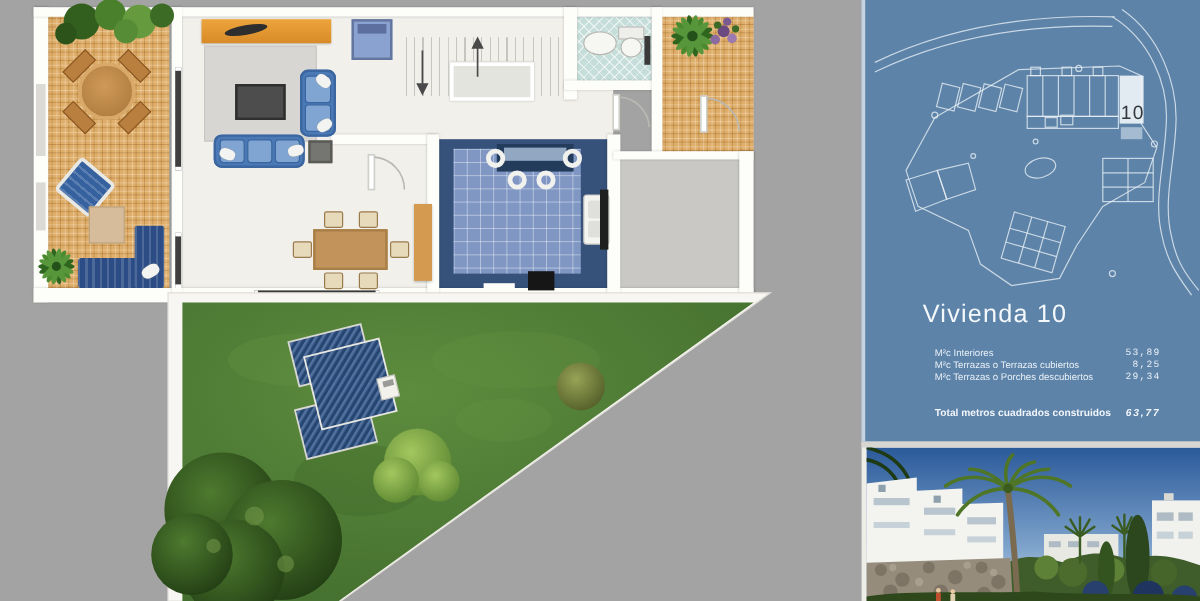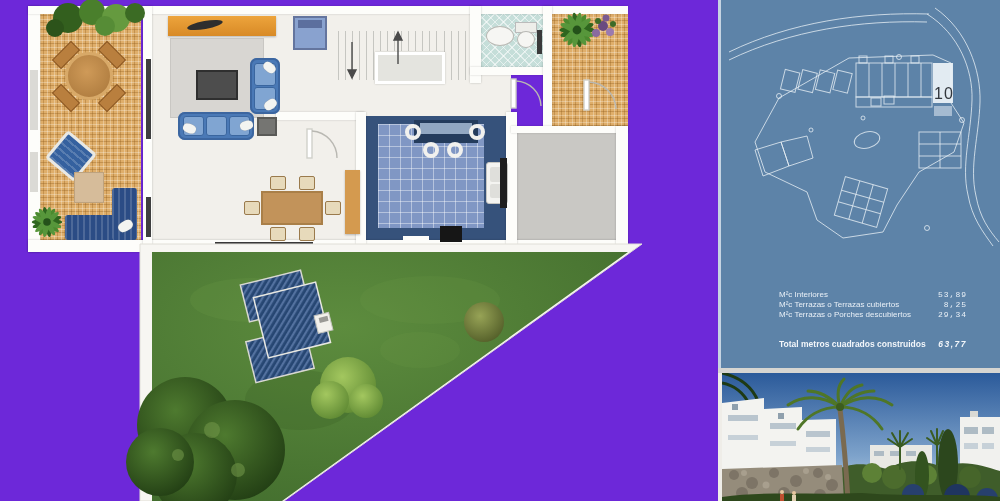--- a/index.html
+++ b/index.html
@@ -1,16 +1,16 @@
 <!DOCTYPE html>
 <html><head>
 <meta charset="utf-8">
 <style>
   html,body{margin:0;padding:0;background:#e6e4df;font-family:"Liberation Sans",sans-serif;}
-  .stage{position:relative;width:1000px;height:501px;overflow:hidden;background:#6d28d9;}
+  .stage{position:relative;width:1000px;height:501px;overflow:hidden;background:#a3a3a3;}
   .abs{position:absolute;}
   .w{position:absolute;background:#fdfdfa;box-shadow:0 0 2px rgba(0,0,0,.22);}
   .floor{position:absolute;background:#f2f0eb;}
   .tile{position:absolute;background-color:#dfae6a;
     background-image:linear-gradient(rgba(255,255,255,.28) 1px,transparent 1px),
       linear-gradient(90deg,rgba(255,255,255,.28) 1px,transparent 1px),
       linear-gradient(rgba(150,99,34,.38) 1px,transparent 1px),
       linear-gradient(90deg,rgba(150,99,34,.38) 1px,transparent 1px);
     background-size:7px 7px,7px 7px,7px 7px,7px 7px;
     background-position:0 0,0 0,3px 3px,3px 3px;}
@@ -300,20 +300,21 @@
           <circle cx="241" cy="120" r="2.5"></circle>
             <circle cx="90" cy="130" r="2"></circle>
           <circle cx="206" cy="228" r="2.5"></circle>
             <circle cx="142" cy="118" r="2"></circle>
         </g>
         <rect x="212" y="63" width="20" height="40" fill="#eef4f9" opacity=".92"></rect>
         <rect x="213" y="106" width="18" height="10" fill="#eef4f9" opacity=".5"></rect>
         <text x="213" y="99" font-size="16" letter-spacing="1" fill="#33373d">10</text>
       </svg>
 
+      <div class="vtitle">Vivienda 10</div>
       <div class="rows">
         <div class="arow">
           <span>M²c Interiores</span>
           <span class="val">53,89</span>
         </div>
         <div class="arow">
           <span>M²c Terrazas o Terrazas cubiertos</span>
           <span class="val">8,25</span>
         </div>
         <div class="arow">

